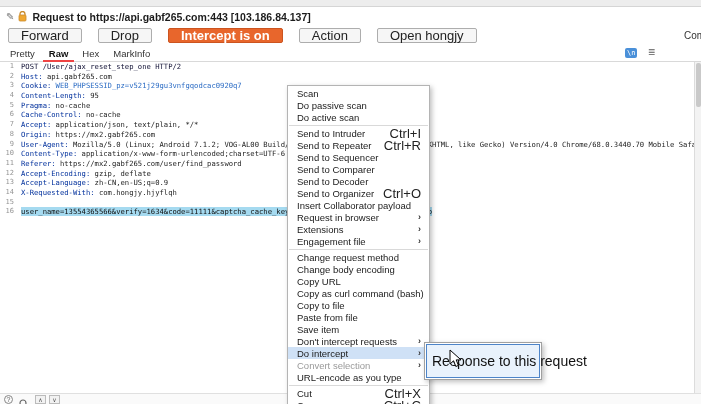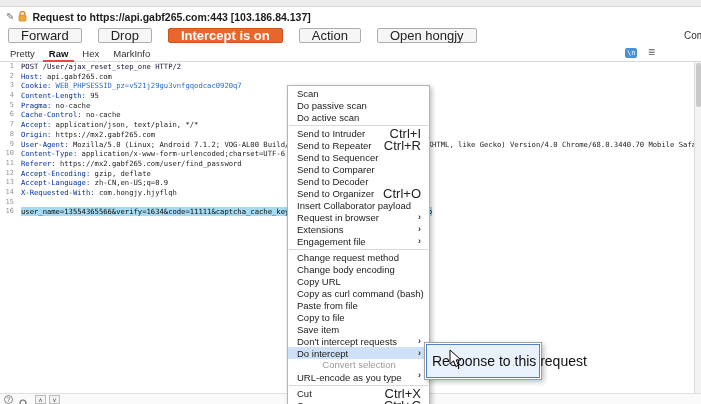--- a/index.html
+++ b/index.html
@@ -72,21 +72,21 @@
 
   
   .menu { position:absolute; left:287px; top:85px; width:143px; background:#fff;
           border:1px solid #b4b4b4; box-shadow:2px 2px 5px rgba(0,0,0,.25);
           padding:1px 0; z-index:10; }
   .menu-item { height:12px; display:flex; align-items:center; padding:0 8px 0 9px;
                font-size:9.5px; color:#1a1a1a; white-space:nowrap; }
   .menu-item .sc { margin-left:auto; font-size:13px; color:#222; }
   .menu-item .arrow { margin-left:auto; font-size:9px; color:#333; font-weight:bold; }
   .menu-item.hl { background:#cfe1f6; }
-  .menu-item.disabled { color:#9a9a9a;flex-direction:column; }
+  .menu-item.disabled { color:#9a9a9a; }
   .menu-sep { height:1px; background:#d9d9d9; margin:1.5px 1px; }
 
   
   .submenu { position:absolute; left:424px; top:342px; width:118px; background:#fff;
              border:1px solid #a0a0a0; box-shadow:2px 2px 5px rgba(0,0,0,.25);
              padding:1px; z-index:11; }
   .submenu-item { height:13px; display:flex; align-items:center; padding:16px 5px;
                   font-size:14px; color:#111; white-space:nowrap; }
   .submenu-item.hl { background:#e9f2fc; border:1px solid #4d84c8; }
 
@@ -217,24 +217,24 @@
     <div class="menu-item">
       <span class="lbl">Change body encoding</span>
     </div>
     <div class="menu-item">
       <span class="lbl">Copy URL</span>
     </div>
     <div class="menu-item">
       <span class="lbl">Copy as curl command (bash)</span>
     </div>
     <div class="menu-item">
+      <span class="lbl">Copy to file</span>
+    </div>
+    <div class="menu-item">
       <span class="lbl">Paste from file</span>
-    </div>
-    <div class="menu-item">
-      <span class="lbl">Copy to file</span>
     </div>
     <div class="menu-item">
       <span class="lbl">Save item</span>
     </div>
     <div class="menu-item">
       <span class="lbl">Don't intercept requests</span>
       <span class="arrow">›</span>
     </div>
     <div class="menu-item hl">
       <span class="lbl">Do intercept</span>

